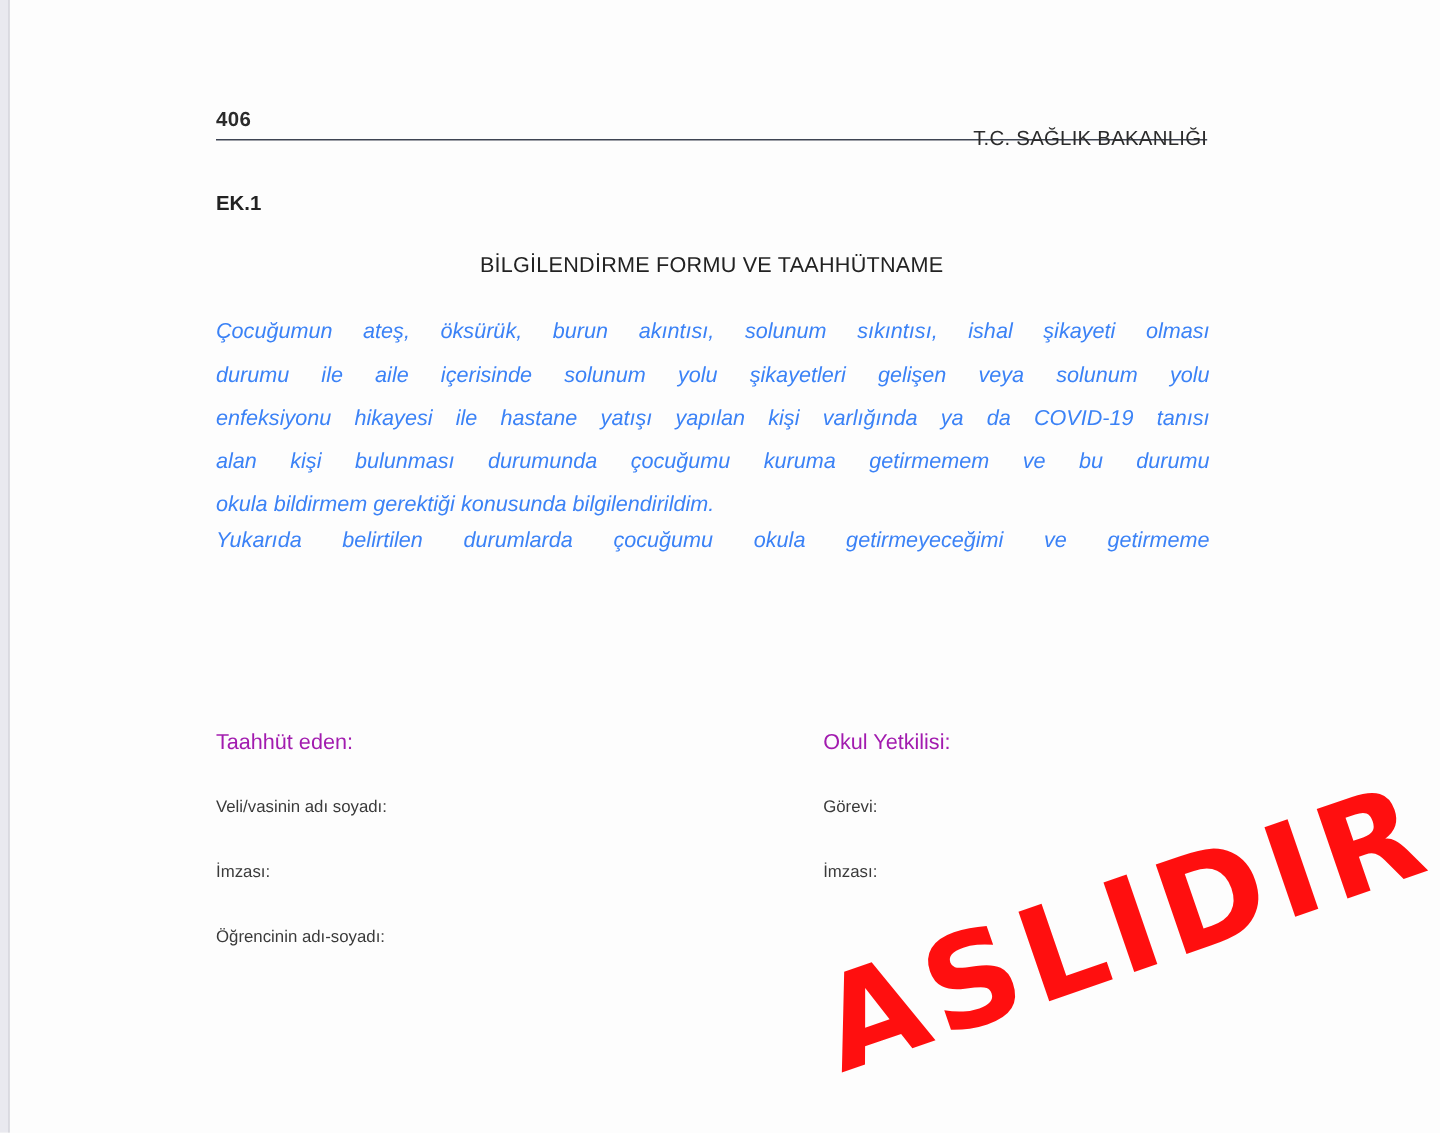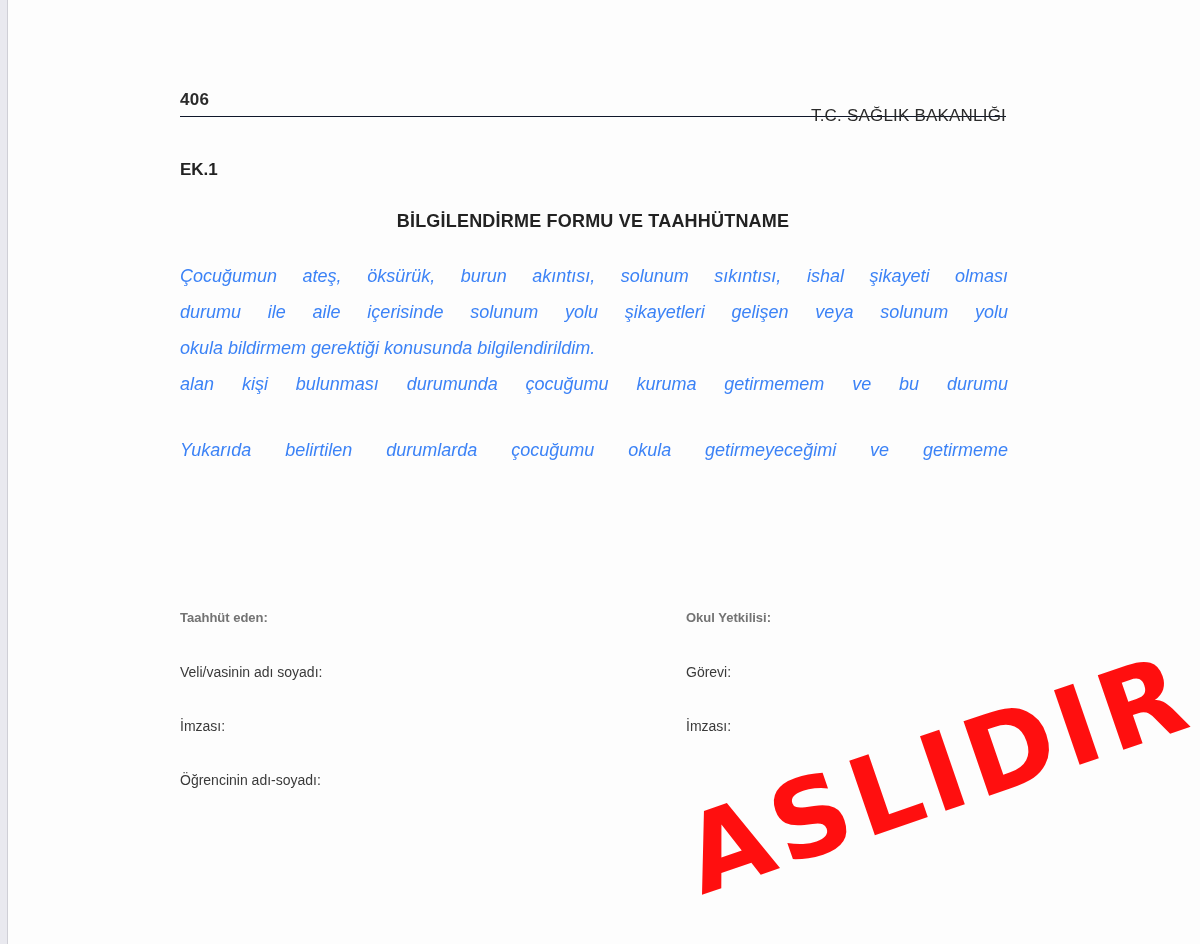--- a/index.html
+++ b/index.html
@@ -22,34 +22,34 @@
     position:absolute; left:0; top:2px; font-size:17px; font-weight:bold; color:#2b2b2b; letter-spacing:0.3px;
   }
   .org-name {
     position:absolute; right:0; top:2px; font-size:17px; color:#2b2b2b; letter-spacing:0.2px;margin-top:16px;
   }
   .annex-label {
     position:absolute; left:180px; top:160px; font-size:17px; font-weight:bold; color:#222;
   }
   .form-title {
     position:absolute; left:180px; width:826px; top:211px; text-align:center;
-    font-size:18px; font-weight:bold; color:#222; letter-spacing:0.2px;
+    font-size:18px; font-weight:normal; color:#222; letter-spacing:0.2px;
   }
   .para {
     position:absolute; left:180px; width:828px;
     font-size:18px; line-height:36px; color:#3b82f6; text-align:justify;font-style:italic;
   }
   .para .ln { display:block; text-align:justify; text-align-last:justify; white-space:nowrap; }
   .para .ln.last { text-align-last:left; }
   .p1 { top:258px; }
   .p2 { top:432px; }
   .sig-col { position:absolute; top:604px; }
   .sig-left { left:180px; }
   .sig-right { left:686px; }
-  .sig-head { font-size:13px; font-weight:bold; color:#737373; height:54px; line-height:28px; }
+  .sig-head { font-size:18px; font-weight:normal; color:#a21caf; height:54px; line-height:28px; }
   .sig-line { font-size:14px; color:#3a3a3a; height:54px; line-height:28px; }
   .stamp {
     position:absolute; left:707px; top:803px;
     font-family:"DejaVu Sans", sans-serif; font-weight:bold;
     font-size:108px; color:#ff0f0f; letter-spacing:6px;
     transform-origin:left bottom;
     transform:rotate(-19deg);
     line-height:1;
     white-space:nowrap;
   }
@@ -66,22 +66,23 @@
     <span class="org-name">T.C. SAĞLIK BAKANLIĞI</span>
   </div>
 
   <div class="annex-label">EK.1</div>
 
   <div class="form-title">BİLGİLENDİRME FORMU VE TAAHHÜTNAME</div>
 
   <div class="para p1">
     <span class="ln">Çocuğumun ateş, öksürük, burun akıntısı, solunum sıkıntısı, ishal şikayeti olması</span>
     <span class="ln">durumu ile aile içerisinde solunum yolu şikayetleri gelişen veya solunum yolu</span>
+    <span class="ln">enfeksiyonu hikayesi ile hastane yatışı yapılan kişi varlığında ya da COVID-19 tanısı</span>
+    <span class="ln">alan kişi bulunması durumunda çocuğumu kuruma getirmemem ve bu durumu</span>
     <span class="ln last">okula bildirmem gerektiği konusunda bilgilendirildim.</span>
-    <span class="ln">alan kişi bulunması durumunda çocuğumu kuruma getirmemem ve bu durumu</span>
   </div>
 
   <div class="para p2">
     <span class="ln">Yukarıda belirtilen durumlarda çocuğumu okula getirmeyeceğimi ve getirmeme</span>
   </div>
 
   <div class="sig-col sig-left">
     <div class="sig-head">Taahhüt eden:</div>
     <div class="sig-line">Veli/vasinin adı soyadı:</div>
     <div class="sig-line">İmzası:</div>

